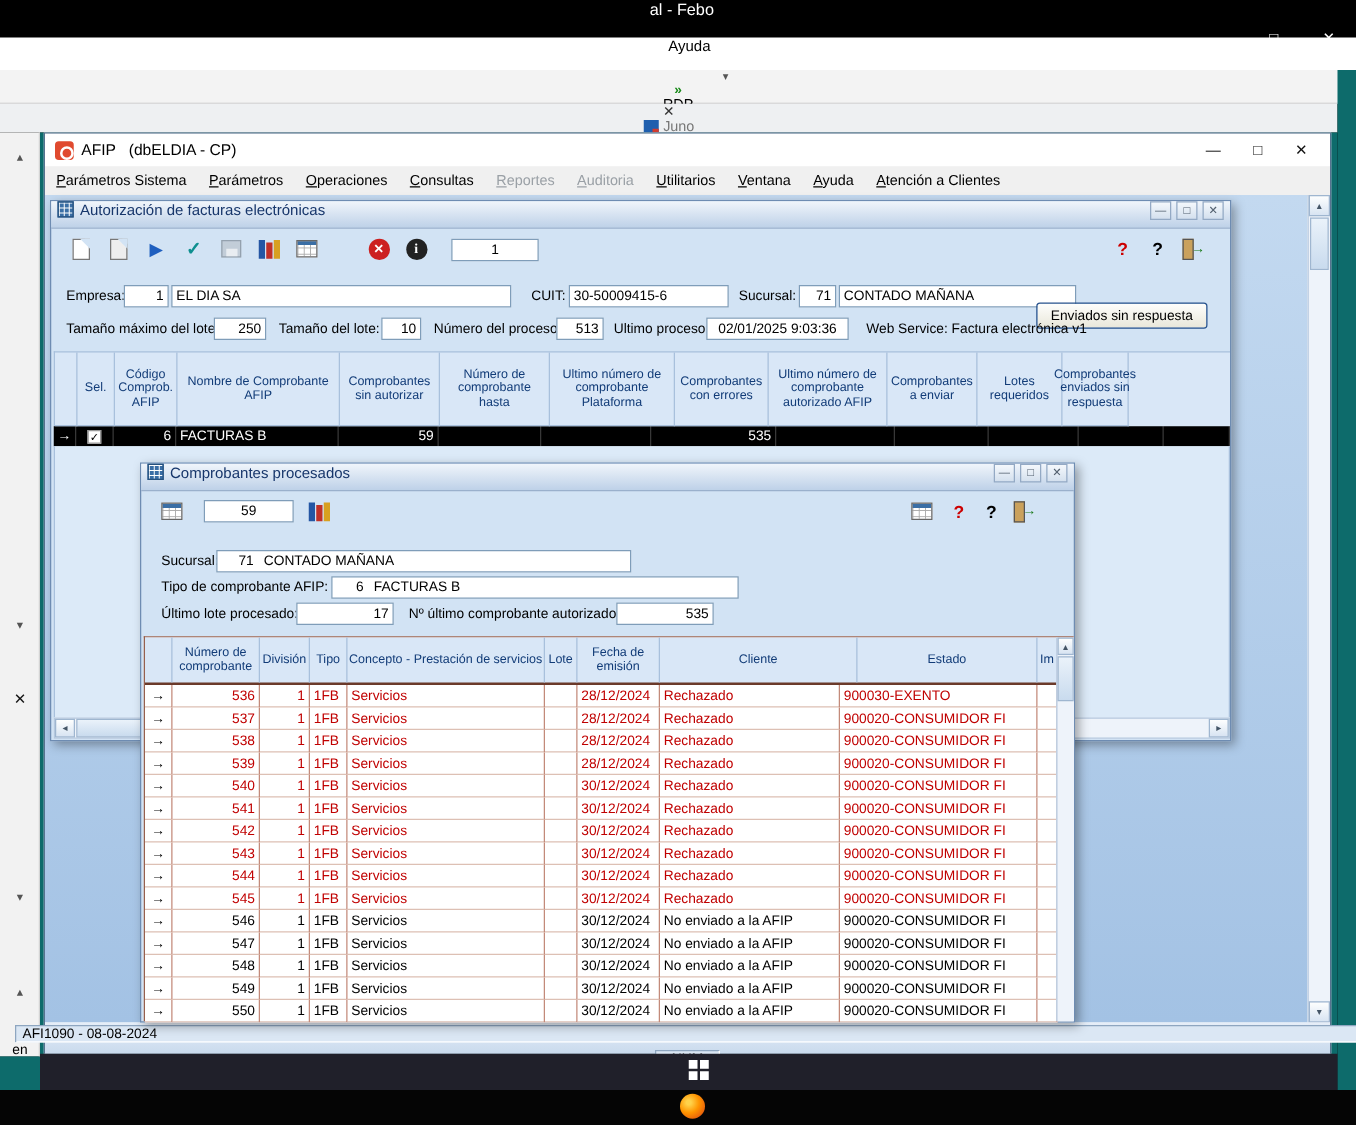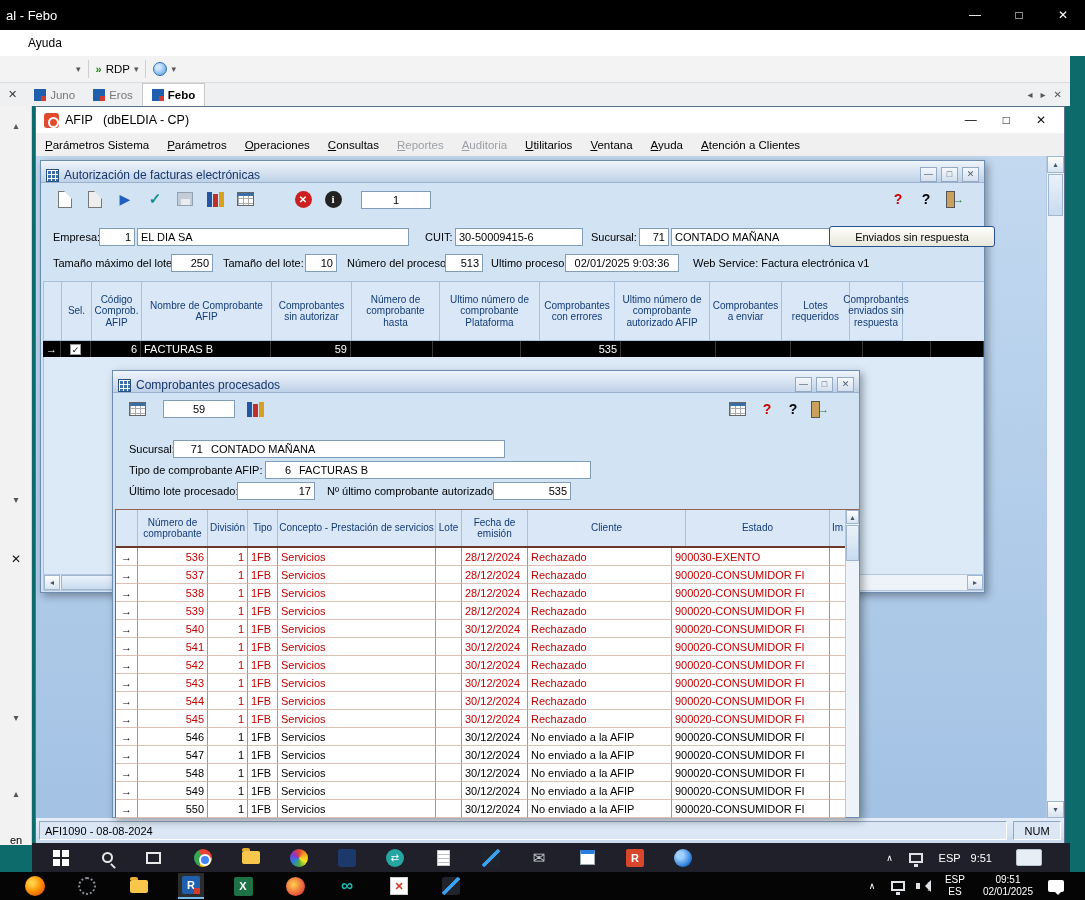--- a/index.html
+++ b/index.html
@@ -1,19 +1,19 @@
 <!DOCTYPE html>
 <html><head>
 <meta charset="utf-8">
 <style>
 * { box-sizing:border-box; margin:0; padding:0; }
 body { background:#444; }
 .screen { position:relative; width:1085px; height:900px; background:#000;
   font-family:"Liberation Sans", sans-serif; overflow:hidden; color:#000; font-size:11px; }
-.abs { position:absolute; }
+.abs { position:absolute;flex-direction:column; }
 
 
 .o-title { left:0; top:0; width:1085px; height:30px; background:#000; color:#fff;
   display:flex; align-items:center; }
 .o-title .t { font-size:13px; margin-left:6px; }
 .o-ctrl { margin-left:auto; display:flex; }
 .o-btn { width:44px; height:30px; color:#fff; font-size:12px; display:flex; align-items:center; justify-content:center; }
 .o-menu { left:0; top:30px; width:1085px; height:26px; background:#fff; display:flex; align-items:center; }
 .o-menu .mi { padding:0 10px; font-size:12px; }
 .o-tool { left:0; top:56px; width:1085px; height:27px; background:#f3f3f3; border-bottom:1px solid #dcdcdc;
@@ -56,21 +56,21 @@
   font-size:8px; display:flex; align-items:center; justify-content:center; }
 .sthumb { background:linear-gradient(#eaf2fa,#c9dbee); border:1px solid #9fb6d0; }
 .statusbar { left:36px; top:818px; width:1028px; height:25px; background:linear-gradient(#e6eef8,#c9daed);
   display:flex; align-items:center; gap:6px; padding:2px 3px; }
 .scell2 { height:19px; border:1px solid; border-color:#8ea6c0 #fff #fff #8ea6c0; background:#dbe7f4;
   display:flex; align-items:center; font-size:11px; padding:0 5px; }
 
 
 .win { position:absolute; border:1px solid #6e8cb2; background:#d2e3f4; box-shadow:3px 3px 8px rgba(0,0,0,.35); }
 .wtitle { height:22px; background:linear-gradient(#f0f5fb,#bed1e8); border-bottom:1px solid #9ab0cc;
-  display:flex; align-items:flex-end; gap:5px; padding:0 5px; }
+  display:flex; align-items:flex-start; gap:5px; padding:0 5px; }
 .wtitle .t { font-size:12px; color:#17366b; }
 .wico { width:13px; height:13px; background:#3a6ea5; border:1px solid #26517e;
   background-image:linear-gradient(#fff 1px, transparent 1px), linear-gradient(90deg,#fff 1px, transparent 1px);
   background-size:4px 4px; }
 .wctrl { margin-left:auto; display:flex; gap:4px; }
 .wbtn { width:17px; height:15px; border:1px solid #93a9c4; background:linear-gradient(#f4f8fc,#d4e0ee);
   color:#53606f; font-size:9px; line-height:13px; text-align:center; }
 .tico { position:absolute; width:24px; height:24px; display:flex; align-items:center; justify-content:center; }
 .fld { position:absolute; height:18px; background:#fff; border:1px solid #7f9db9; font-size:11px;
   display:flex; align-items:center; padding:0 3px; overflow:hidden; white-space:nowrap; }
@@ -353,21 +353,21 @@
     </span>
 
     <span class="lbl" style="left:12px;top:70px">Empresa:</span>
     <div class="fld rt" style="left:58px;top:67px;width:36px">1</div>
     <div class="fld" style="left:96px;top:67px;width:272px">EL DIA SA</div>
     <span class="lbl" style="left:384px;top:70px">CUIT:</span>
     <div class="fld" style="left:414px;top:67px;width:128px">30-50009415-6</div>
     <span class="lbl" style="left:550px;top:70px">Sucursal:</span>
     <div class="fld rt" style="left:598px;top:67px;width:30px">71</div>
     <div class="fld" style="left:630px;top:67px;width:190px">CONTADO MAÑANA</div>
-    <div class="btn" style="left:788px;top:65px;width:166px">Enviados sin respuesta</div>
+    <div class="btn" style="left:788px;top:81px;width:137px">Enviados sin respuesta</div>
 
     <span class="lbl" style="left:12px;top:96px">Tamaño máximo del lote:</span>
     <div class="fld rt" style="left:130px;top:93px;width:42px">250</div>
     <span class="lbl" style="left:182px;top:96px">Tamaño del lote:</span>
     <div class="fld rt" style="left:264px;top:93px;width:32px">10</div>
     <span class="lbl" style="left:306px;top:96px">Número del proceso:</span>
     <div class="fld rt" style="left:404px;top:93px;width:38px">513</div>
     <span class="lbl" style="left:450px;top:96px">Ultimo proceso:</span>
     <div class="fld ct" style="left:524px;top:93px;width:114px">02/01/2025 9:03:36</div>
     <span class="lbl" style="left:652px;top:96px">Web Service: Factura electrónica v1</span>

